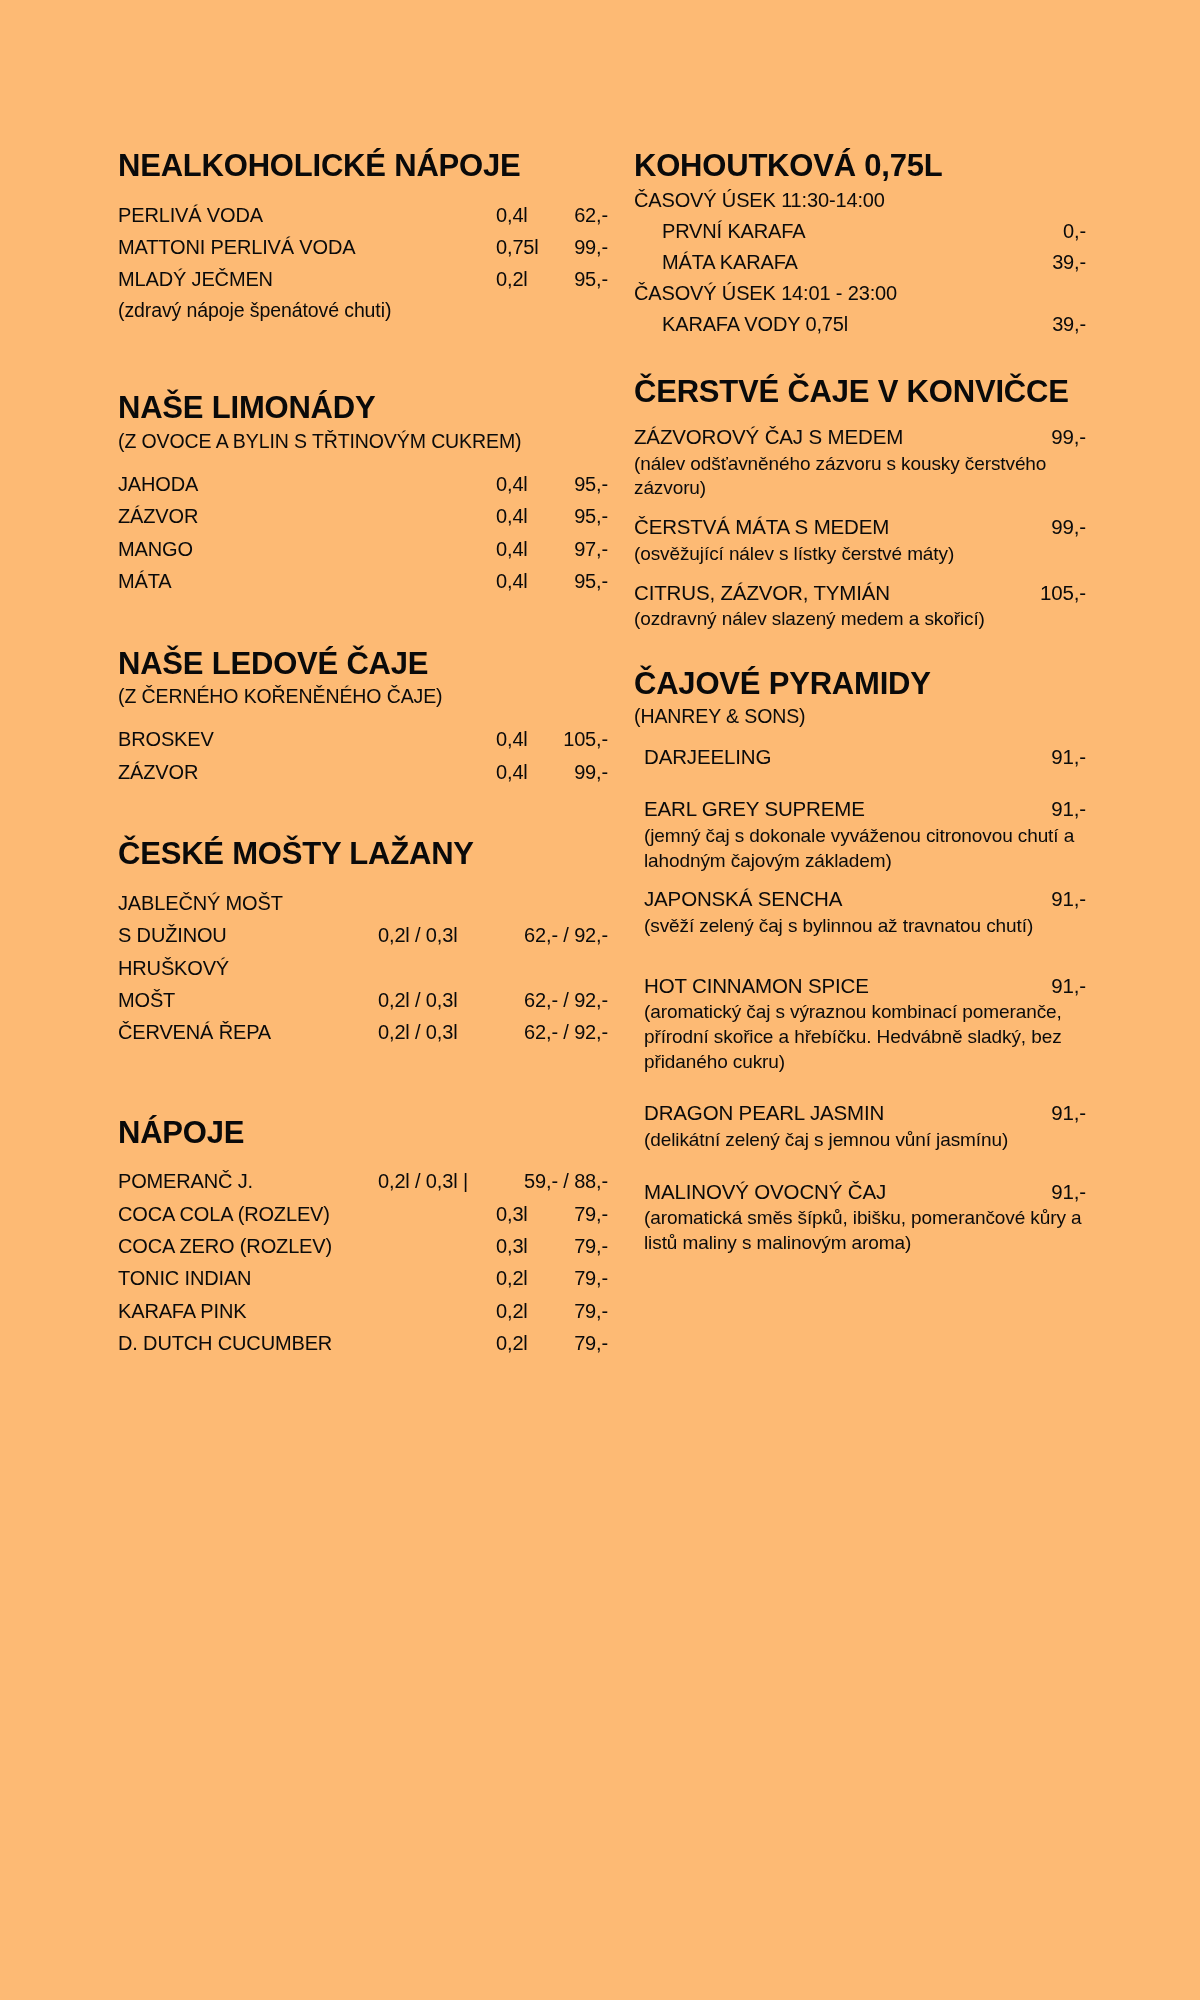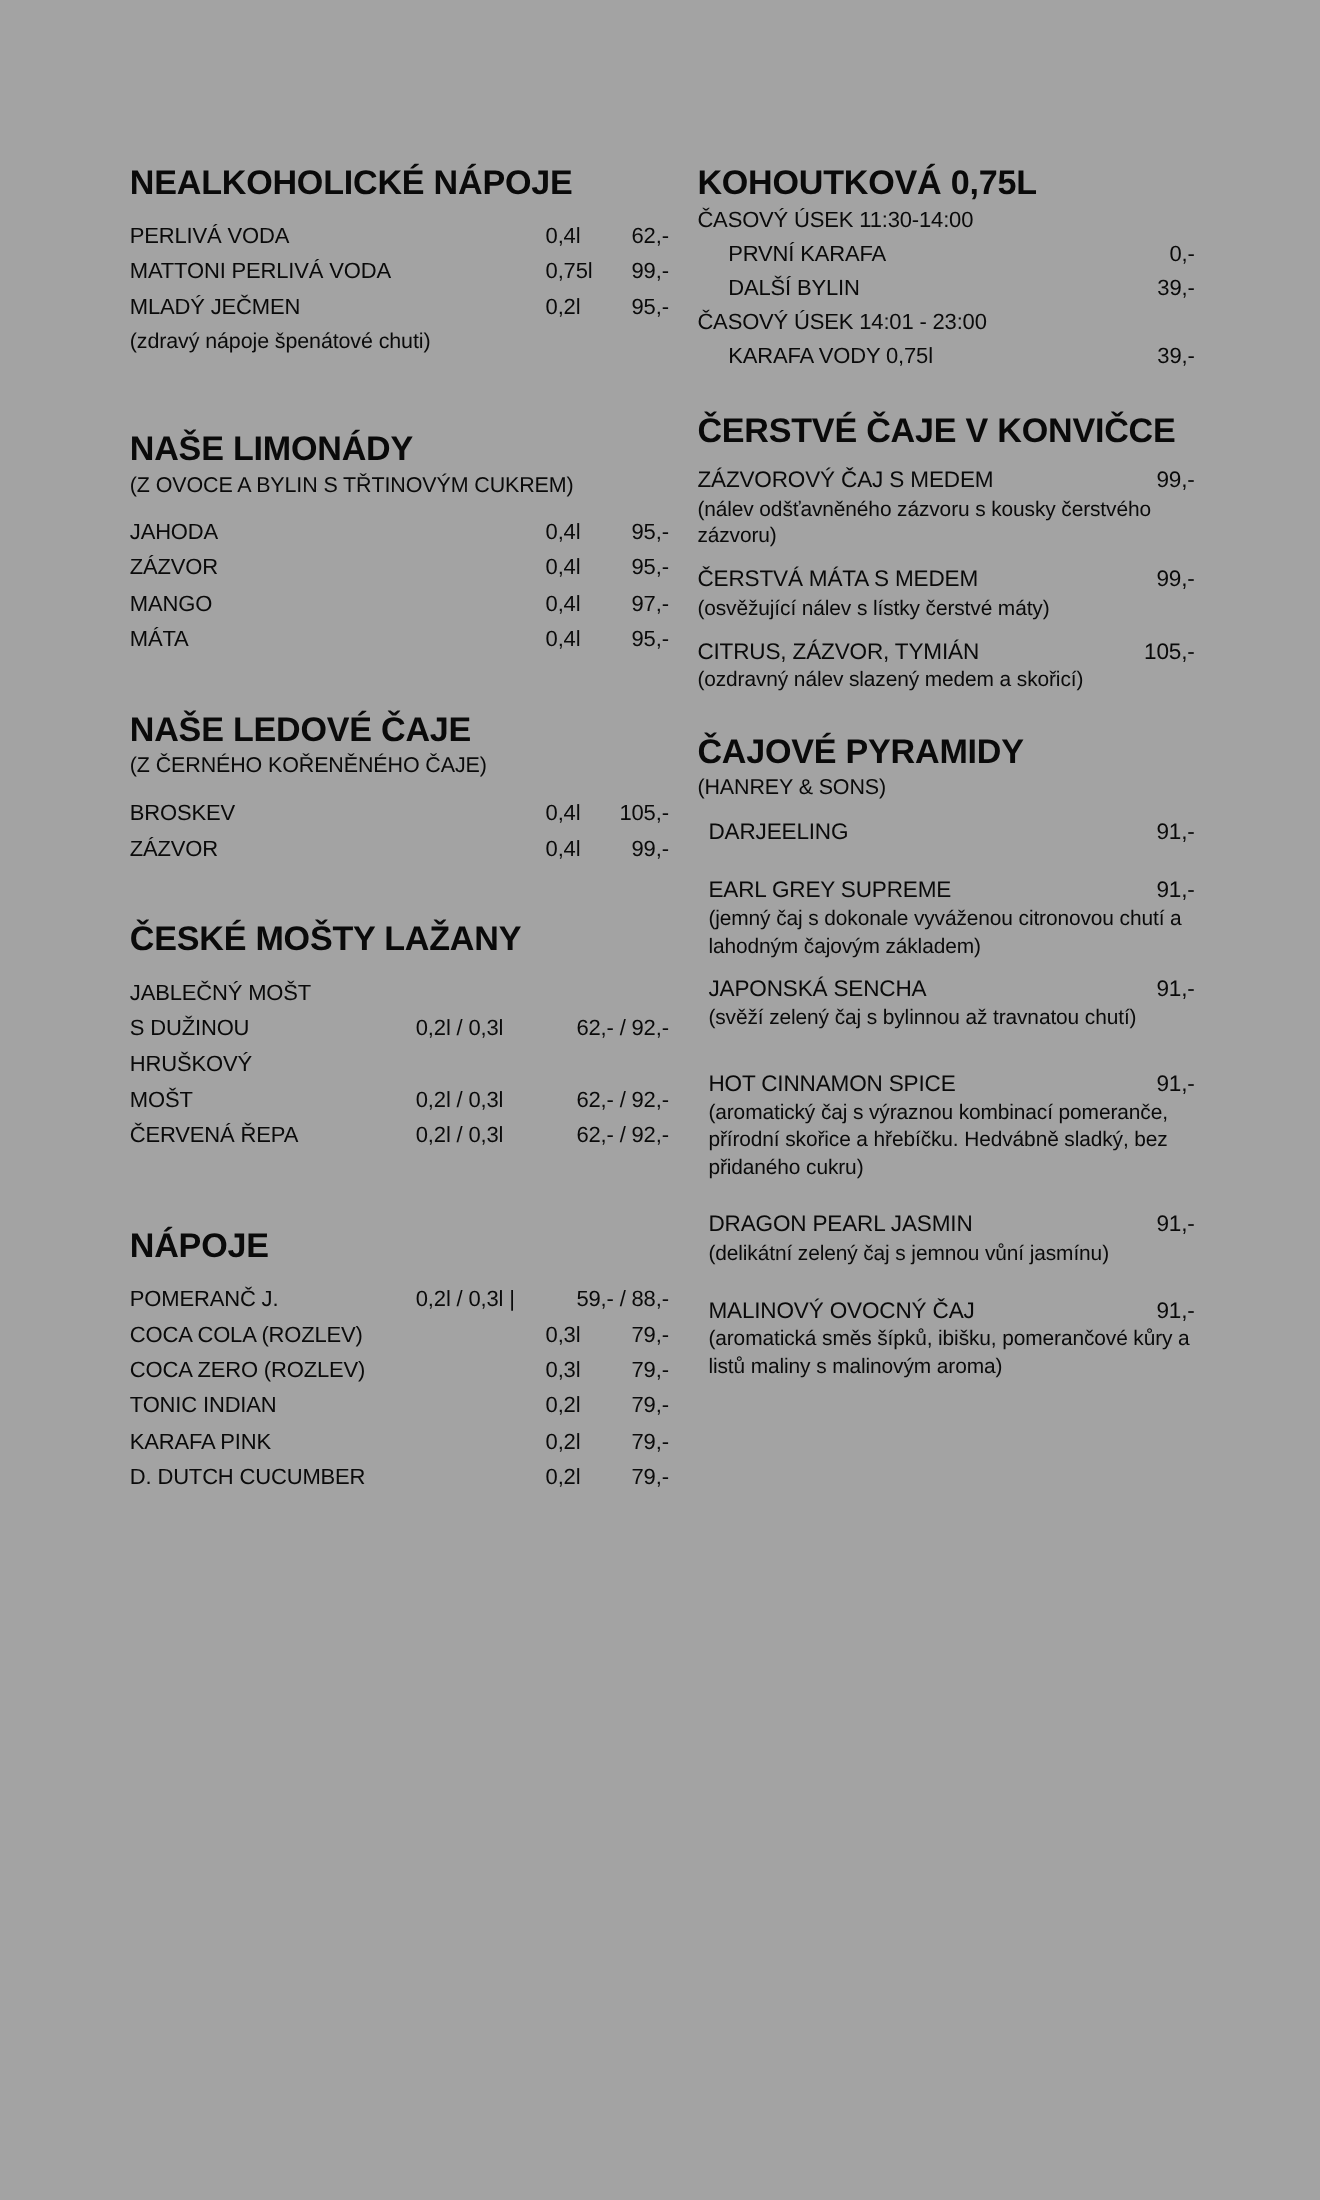--- a/index.html
+++ b/index.html
@@ -13,21 +13,21 @@
     font-family: "Liberation Sans", sans-serif;
     color: #0a0a0a;
     -webkit-font-smoothing: antialiased;
   }
   .page {
     position: relative;
     width: 1200px;
     height: 2000px;
     box-sizing: border-box;
     padding: 148px 120px 0 118px;
-    background: #a3a3a3;
+    background: #fdba74;
   }
   .columns {
     display: flex;
     align-items: flex-start;
     gap: 16px;
   }
   .col {
     width: 490px;
     flex: 0 0 490px;
   }
@@ -285,21 +285,21 @@
     <div class="col-right">
 
       <section>
         <h2 class="section-title">KOHOUTKOVÁ 0,75l</h2>
         <div class="plain-line">ČASOVÝ ÚSEK 11:30-14:00</div>
         <div class="indent-row">
           <span class="nm">PRVNÍ KARAFA</span>
           <span class="pr">0,-</span>
         </div>
         <div class="indent-row">
-          <span class="nm">DALŠÍ BYLIN</span>
+          <span class="nm">MÁTA KARAFA</span>
           <span class="pr">39,-</span>
         </div>
         <div class="plain-line">ČASOVÝ ÚSEK 14:01 - 23:00</div>
         <div class="indent-row">
           <span class="nm">KARAFA VODY 0,75l</span>
           <span class="pr">39,-</span>
         </div>
       </section>
 
       <div class="gap-m"></div>

